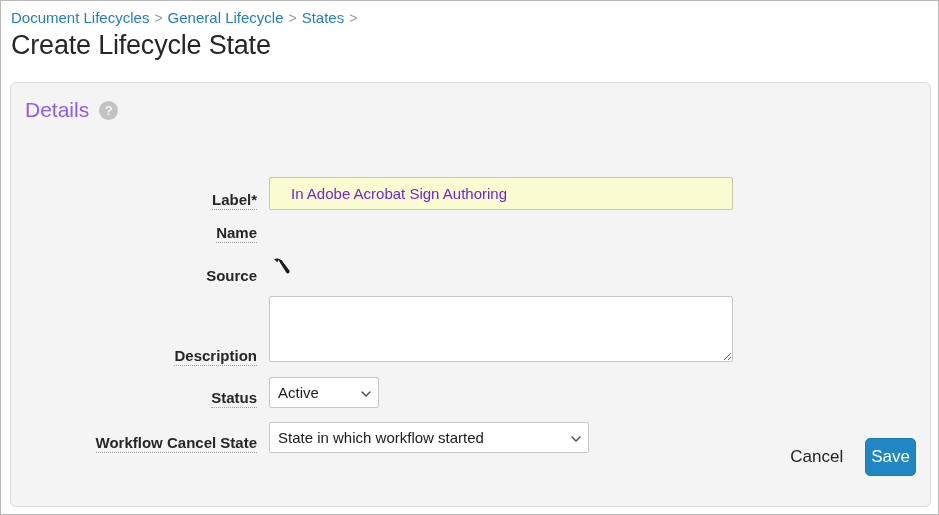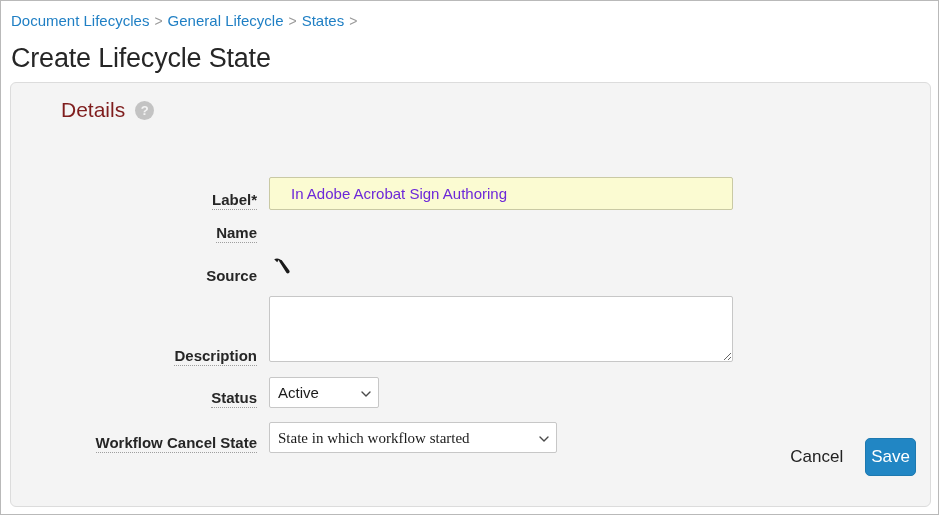--- a/index.html
+++ b/index.html
@@ -26,40 +26,40 @@
   }
 
   
   .header {
     box-sizing: border-box;
     padding: 7px 0 0 10px;
     background: #ffffff;
   }
   .breadcrumb {
     font-size: 15px;
-    line-height: 26px;
+    line-height: 19px;
     white-space: nowrap;
     color: #888888;
   }
   .crumb {
     color: #1f7fc4;
     text-decoration: none;
     cursor: pointer;
   }
   .sep {
     color: #9a9a9a;
     padding: 0 5px;
     font-size: 14px;
   }
   .page-title {
     font-size: 27px;
     line-height: 34px;
     color: #262626;
     font-weight: normal;
-    margin: 7px 0 0 0;
+    margin: 0 0 0 0;
     letter-spacing: -0.2px;
   }
 
   
   .panel {
     position: absolute;
     left: 9px;
     top: 81px;
     width: 921px;
     height: 425px;
@@ -69,23 +69,22 @@
     border-radius: 6px;
   }
 
   .panel-head {
     display: flex;
     align-items: center;
     padding: 14px 0 0 14px;
   }
   .panel-title {
     font-size: 21px;
-    color: #7f1d1d;
+    color: #8b5cf6;
     line-height: 26px;
-    margin-left: 36px;
   }
   .help-icon {
     width: 19px;
     height: 19px;
     border-radius: 50%;
     background: #c3c3c3;
     color: #f4f4f4;
     font-size: 13px;
     font-weight: bold;
     line-height: 19px;
@@ -168,21 +167,21 @@
     font-family: "Liberation Sans", sans-serif;
     color: #1a1a1a;
     padding: 0 32px 0 8px;
     -webkit-appearance: none;
     -moz-appearance: none;
     appearance: none;
     outline: none;
     cursor: pointer;
   }
   .select.status { width: 110px; }
-  .select.cancel-state { width: 288px; font-family: Liberation Serif, serif; }
+  .select.cancel-state { width: 320px; }
   .chev {
     position: absolute;
     right: 9px;
     top: 50%;
     margin-top: -4px;
     width: 9px;
     height: 9px;
     pointer-events: none;
   }
   .chev svg { display: block; }

